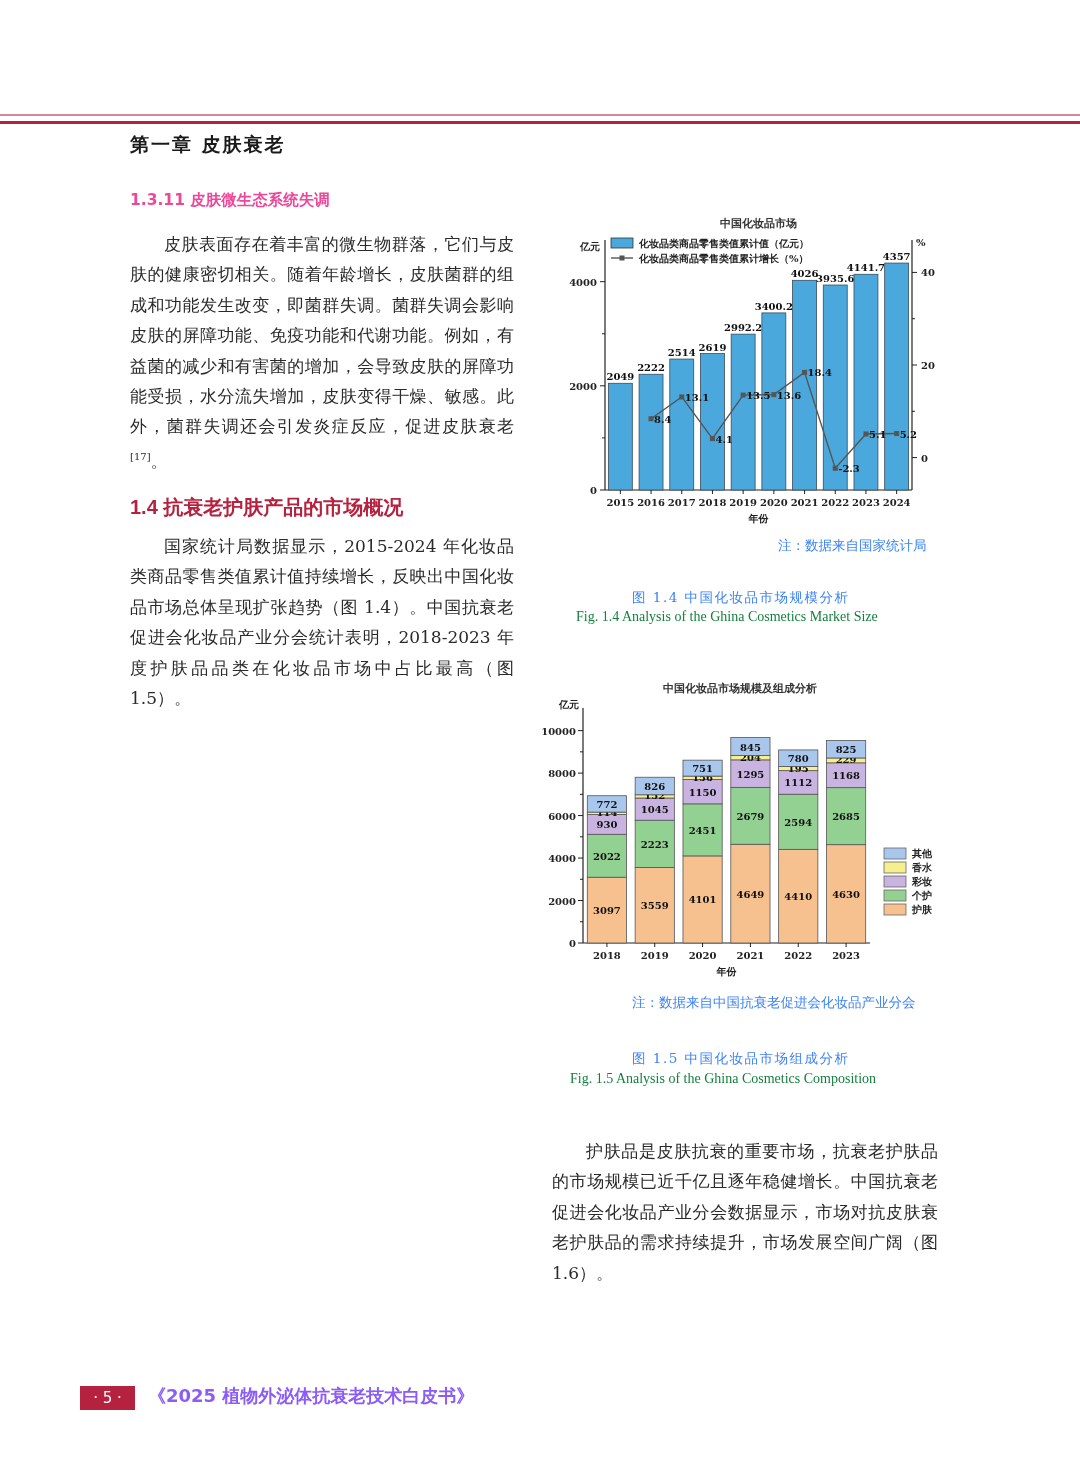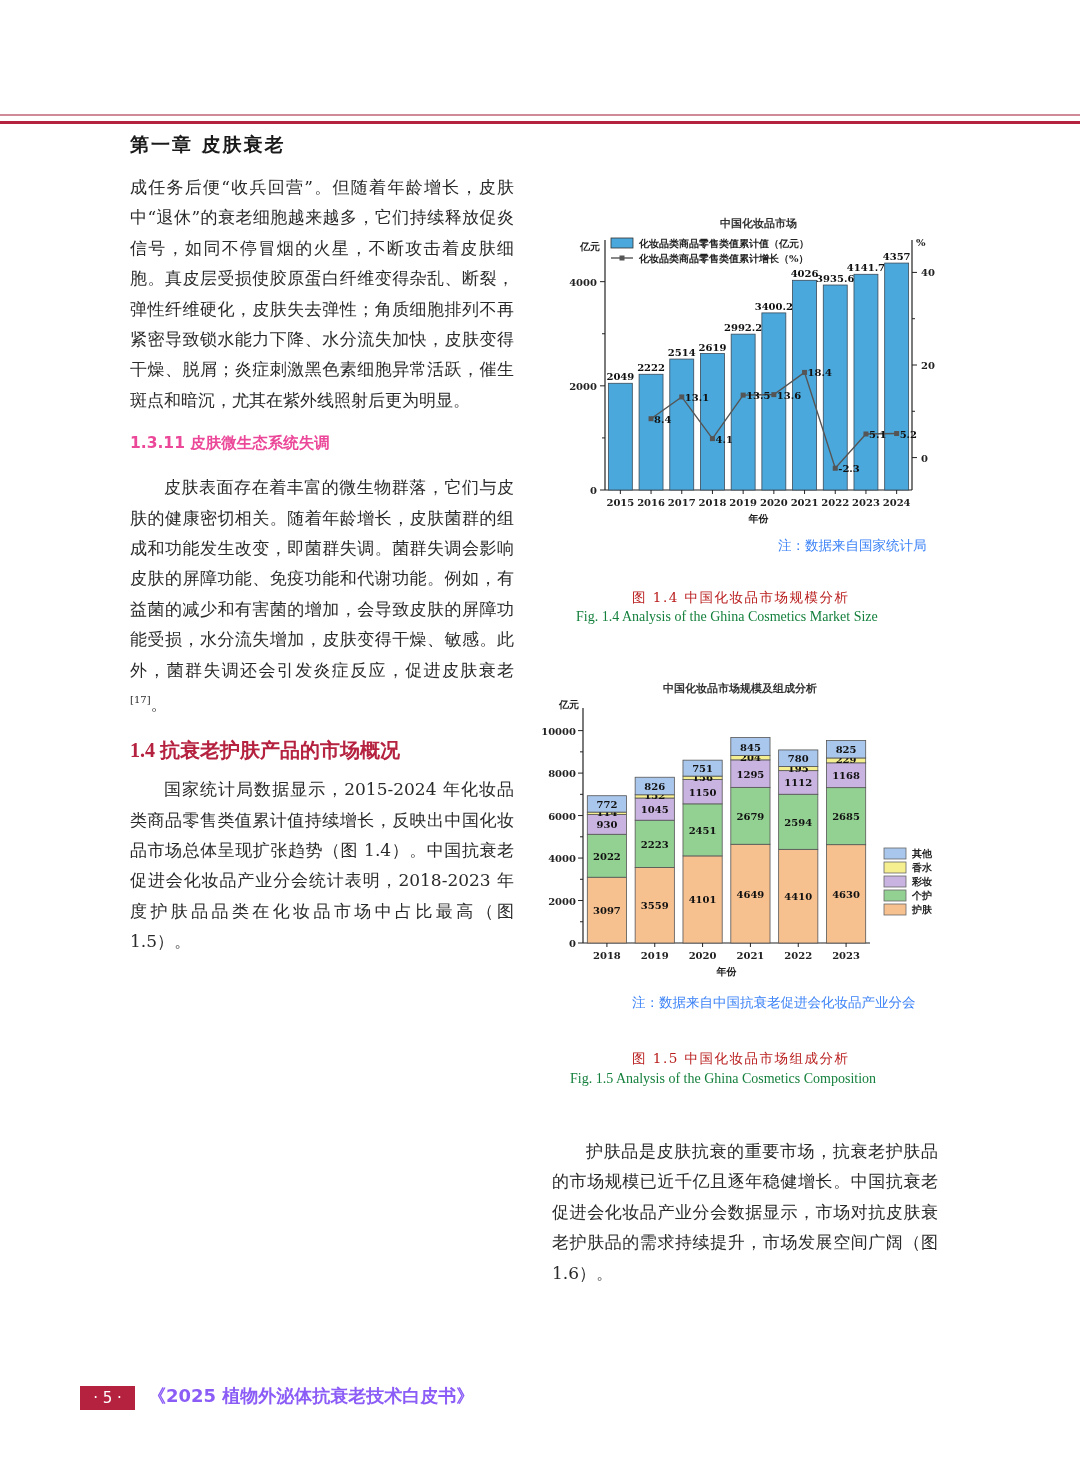--- a/index.html
+++ b/index.html
@@ -9,43 +9,42 @@
   .chapter-header { position: absolute; left: 130px; top: 84px; font-size: 19px; font-weight: bold; letter-spacing: 2px; color: #1a1a1a; font-family: "DejaVu Serif", serif; margin-top: 48px; }
   .rule-thin { position: absolute; left: 0; right: 0; top: 114px; height: 2px; background: #d08a98; }
   .rule-thick { position: absolute; left: 0; right: 0; top: 121px; height: 3px; background: #b5223f; }
 
   .col-left { position: absolute; left: 130px; top: 172px; width: 384px; }
   .col-right { position: absolute; left: 552px; width: 386px; }
 
   .para { font-size: 17px; line-height: 30.4px; text-align: justify; color: #2a2a2a; font-family: "DejaVu Serif", serif; }
   .para.indent { text-indent: 34px; }
   .sub-heading { font-family: "DejaVu Sans", "Liberation Sans", sans-serif; font-size: 15.5px; font-weight: bold; color: #ec4899; margin: 14px 0 18px 0; }
-  .sec-heading { font-family: Liberation Serif, serif; font-size: 20px; font-weight: bold; color: #b5223f; margin: 18px 0 10px 0; }
+  .sec-heading { font-family: Liberation Sans, sans-serif; font-size: 20px; font-weight: bold; color: #b5223f; margin: 18px 0 10px 0; }
   sup { font-size: 10px; }
 
   .fig { position: absolute; }
   .chart-title { font-family: "DejaVu Sans", sans-serif; font-size: 11px; font-weight: bold; fill: #333; }
   .tick { font-family: "DejaVu Serif", serif; font-size: 10px; font-weight: bold; fill: #222; }
   .vlabel { font-family: "DejaVu Serif", serif; font-size: 10px; font-weight: bold; fill: #111; }
   .note { position: absolute; font-size: 13.5px; color: #3b82f6; font-family: "DejaVu Serif", serif; }
-  .caption-cn { position: absolute; font-size: 13.5px; letter-spacing: 1.5px; color: #b91c1c; font-family: "DejaVu Serif", serif; }
+  .caption-cn { position: absolute; font-size: 13.5px; letter-spacing: 1.5px; color: #3b82f6; font-family: "DejaVu Serif", serif; }
   .caption-en { position: absolute; font-size: 14px; color: #15803d; font-family: "Liberation Serif", serif; white-space: nowrap; }
 
   .footer-page { position: absolute; left: 80px; top: 1386px; width: 55px; height: 24px; background: #b5223f; color: #fff; font-family: "DejaVu Sans", sans-serif; font-size: 15px; text-align: center; line-height: 24px; }
   .footer-title { position: absolute; left: 148px; top: 1384px; font-family: "DejaVu Sans", sans-serif; font-size: 18px; color: #8b5cf6; font-weight: bold; }
 </style>
 </head>
 <body>
 
 <div class="chapter-header">第一章 皮肤衰老</div>
 <div class="rule-thin"></div>
 <div class="rule-thick"></div>
 
 <div class="col-left">
-  <p class="para">成任务后便“收兵回营”。但随着年龄增长，皮肤中“退休”的衰老细胞越来越多，它们持续释放促炎信号，如同不停冒烟的火星，不断攻击着皮肤细胞。真皮层受损使胶原蛋白纤维变得杂乱、断裂，弹性纤维硬化，皮肤失去弹性；角质细胞排列不再紧密导致锁水能力下降、水分流失加快，皮肤变得干燥、脱屑；炎症刺激黑色素细胞异常活跃，催生斑点和暗沉，尤其在紫外线照射后更为明显。</p>
   <div class="sub-heading" style="margin-top:18px;">1.3.11 皮肤微生态系统失调</div>
   <p class="para indent"><span>皮肤表面存在着丰富的微生物群落，它们与皮肤的健康密切相关。随着年龄增长，皮肤菌群的组成和功能发生改变，即菌群失调。菌群失调会影响皮肤的屏障功能、免疫功能和代谢功能。例如，有益菌的减少和有害菌的增加，会导致皮肤的屏障功能受损，水分流失增加，皮肤变得干燥、敏感。此外，菌群失调还会引发炎症反应，促进皮肤衰老</span><sup>[17]</sup><span>。</span></p>
   <div class="sec-heading">1.4 抗衰老护肤产品的市场概况</div>
   <p class="para indent">国家统计局数据显示，2015-2024 年化妆品类商品零售类值累计值持续增长，反映出中国化妆品市场总体呈现扩张趋势（图 1.4）。中国抗衰老促进会化妆品产业分会统计表明，2018-2023 年度护肤品品类在化妆品市场中占比最高（图 1.5）。</p>
 </div>
 
 <svg class="fig" id="chart1" style="left:560px; top:205px;" width="390" height="320">
     <text x="198.5" y="22" text-anchor="middle" class="chart-title">中国化妆品市场</text>
     <line x1="45" y1="35" x2="45" y2="285" stroke="#222" stroke-width="1.2"></line>
     <line x1="45" y1="285" x2="352" y2="285" stroke="#222" stroke-width="1.2"></line>

